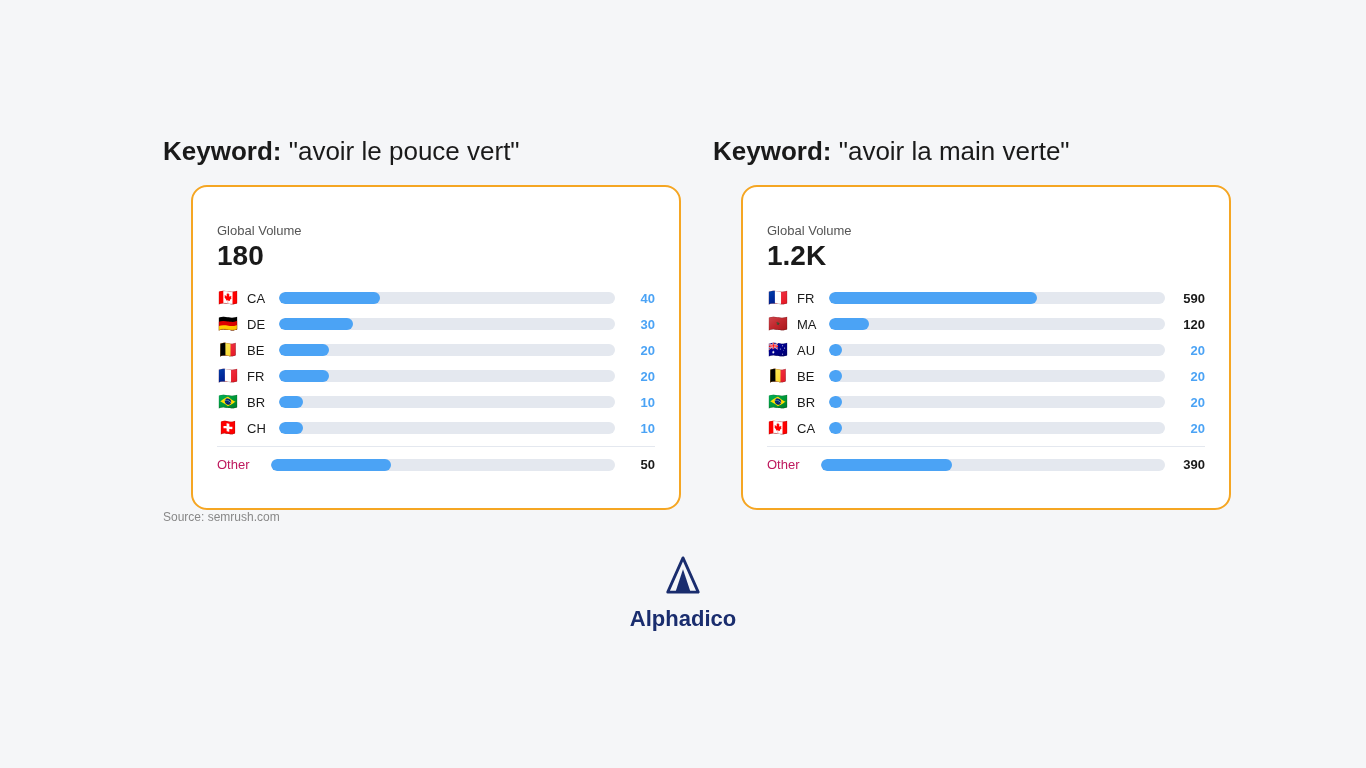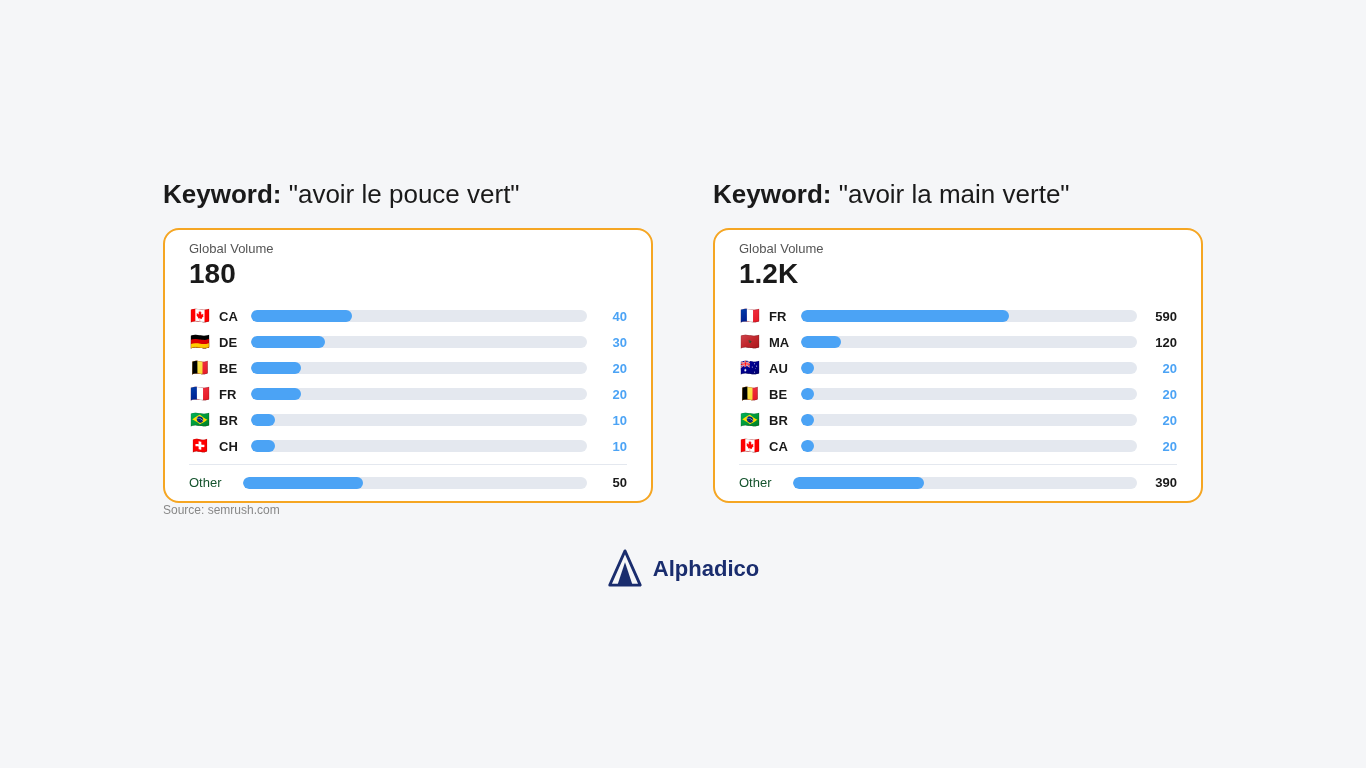--- a/index.html
+++ b/index.html
@@ -44,22 +44,23 @@
       font-weight: 700;
     }
     .keyword-title em {
       font-style: normal;
       font-weight: 400;
     }
     .card {
       border: 2px solid #f5a623;
       border-radius: 16px;
       background: #fff;
-      padding: 11px 24px;
+      padding: 36px 24px;
       width: 100%;
+      margin-left: 28px;
     }
     .global-volume-label {
       font-size: 13px;
       color: #555;
       margin-bottom: 2px;
     }
     .global-volume-value {
       font-size: 28px;
       font-weight: 800;
       color: #1a1a1a;
@@ -77,21 +78,21 @@
       display: inline-block;
       flex-shrink: 0;
       border-radius: 2px;
       overflow: hidden;
       font-size: 16px;
       line-height: 16px;
       text-align: center;
     }
     .country-code {
       font-size: 13px;
-      font-weight: 700;
+      font-weight: 400;
       color: #1a1a1a;
       width: 24px;
       flex-shrink: 0;
     }
     .bar-track {
       flex: 1;
       height: 12px;
       background: #e4e8ef;
       border-radius: 6px;
       overflow: hidden;
@@ -117,33 +118,34 @@
       border-top: 1px solid #e4e8ef;
       margin: 6px 0 10px;
     }
     .other-row {
       display: flex;
       align-items: center;
       gap: 8px;
     }
     .other-label {
       font-size: 13px;
-      color: #14532d;
+      color: #be185d;
       width: 46px;
       flex-shrink: 0;
     }
     .source-text {
       font-size: 12px;
       color: #888;
     }
     .footer {
       display: flex;
       align-items: center;
       gap: 10px;
       margin-top: 32px;
+      flex-direction: column;
     }
     .logo-icon {
       width: 36px;
       height: 40px;
     }
     .logo-text {
       font-size: 22px;
       font-weight: 600;
       color: #1a2d6e;
     }

